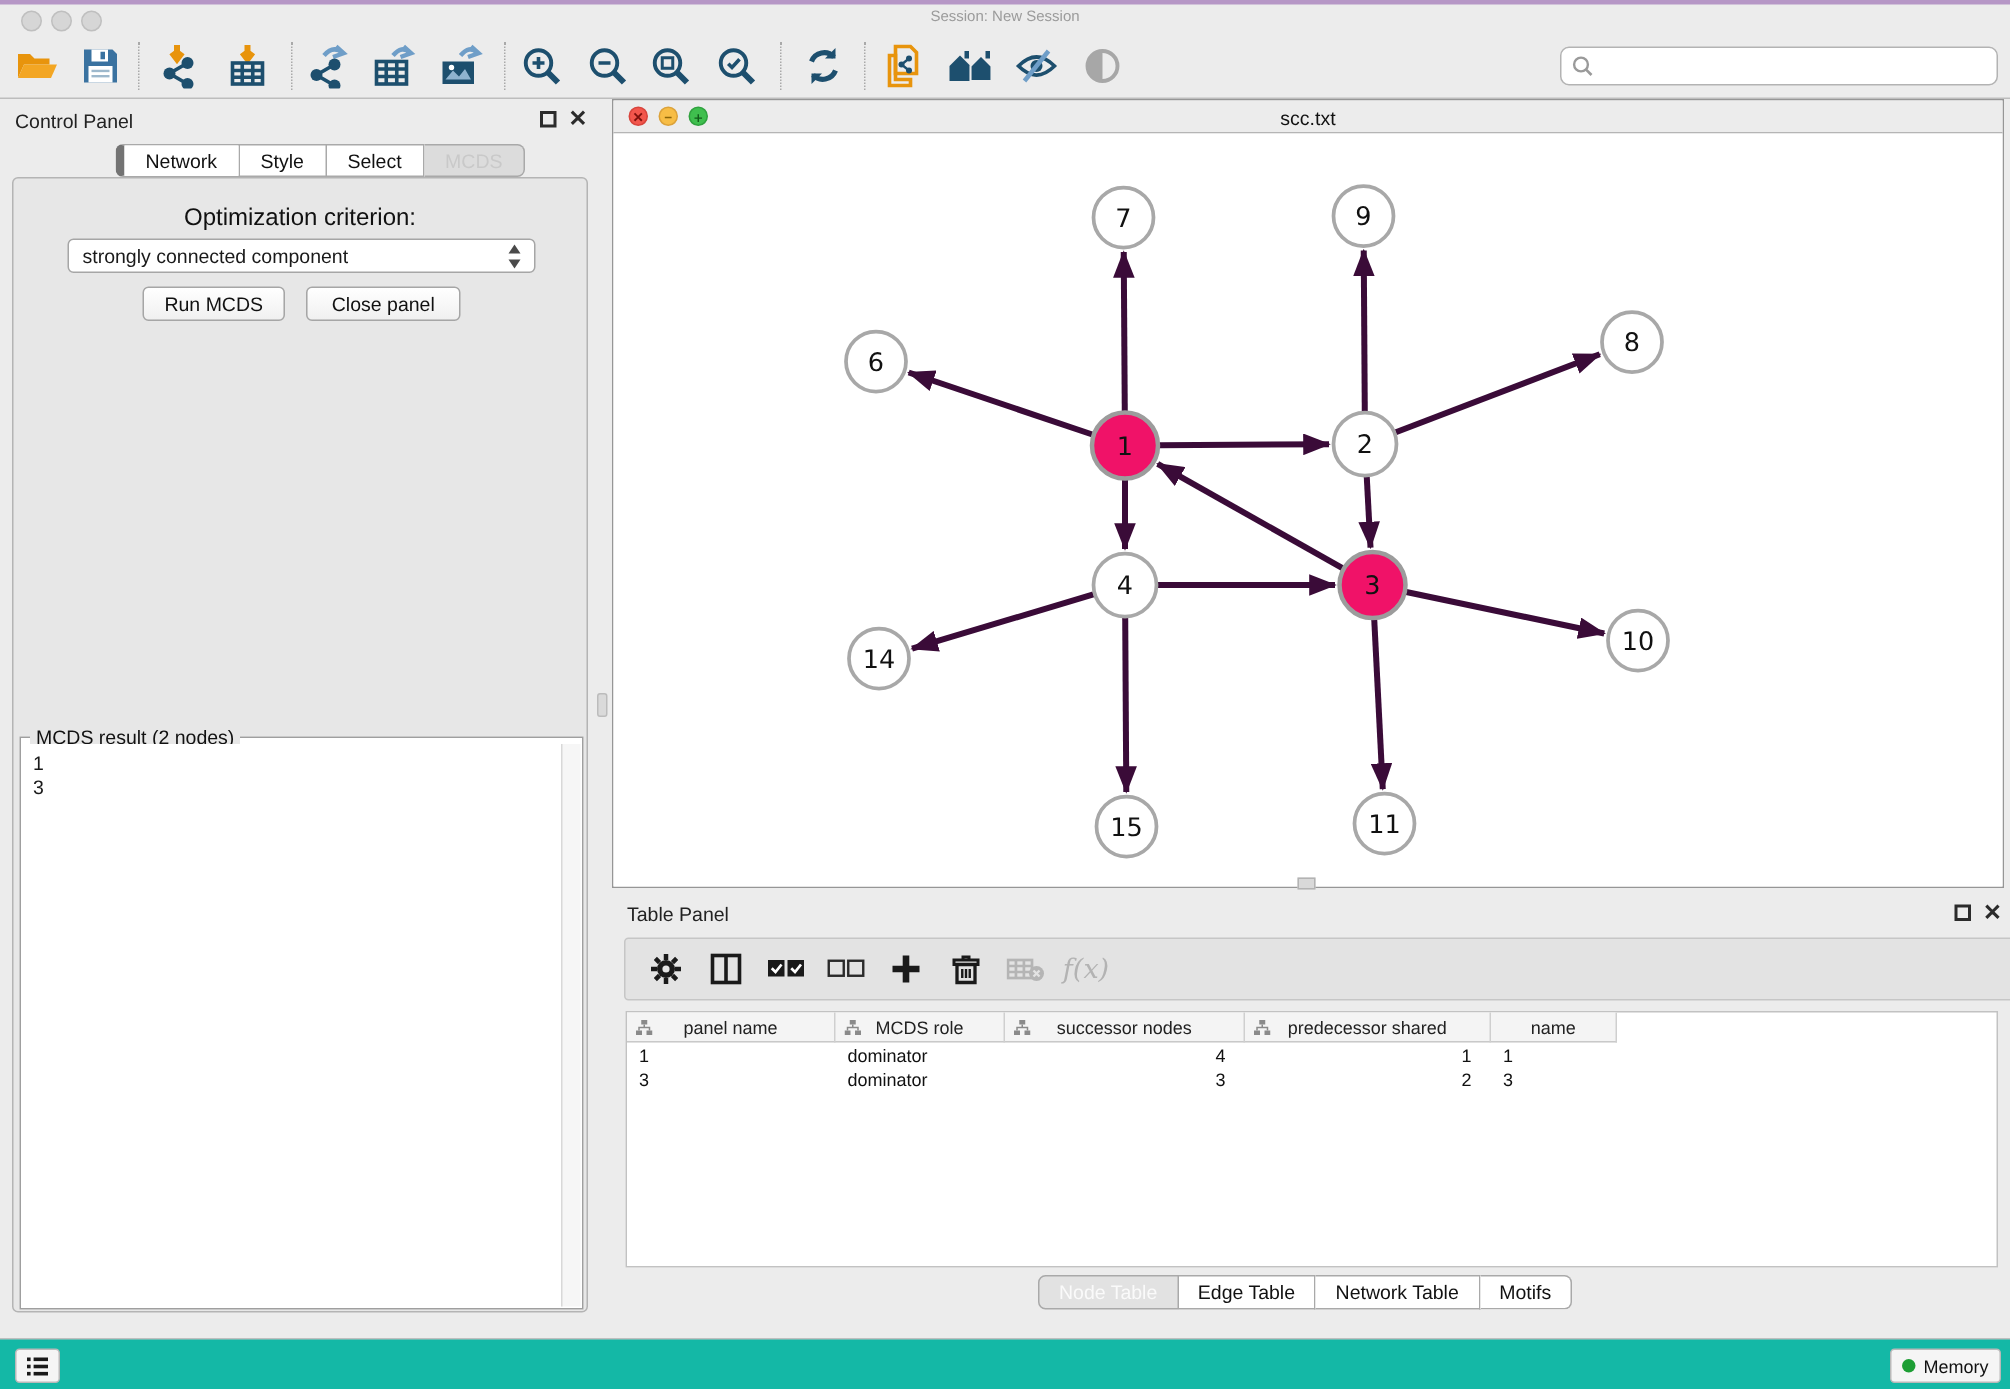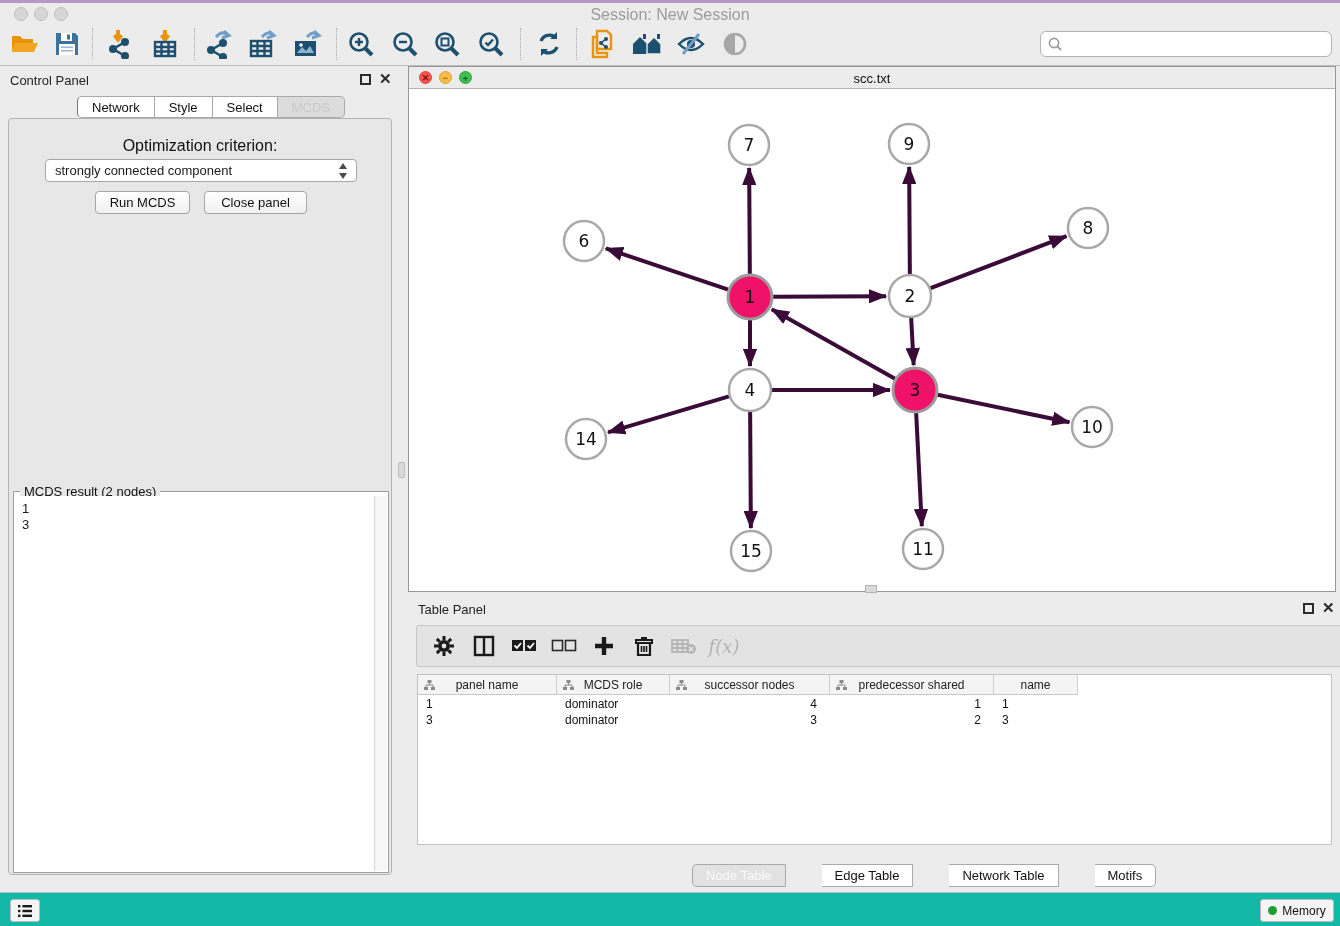--- a/index.html
+++ b/index.html
@@ -4,37 +4,37 @@
 <style>
   * { margin:0; padding:0; box-sizing:border-box; }
   html,body { width:1340px; height:926px; overflow:hidden; }
   body { font-family:"Liberation Sans", sans-serif; background:#ececec; position:relative; color:#1a1a1a; }
 
   
   .purple-strip { position:absolute; left:0; top:0; width:1340px; height:3px; background:#b697c6; }
   .titlebar { position:absolute; left:0; top:3px; width:1340px; height:19px; }
   .traffic { position:absolute; top:4px; width:14px; height:14px; border-radius:50%; }
   .t-gray { background:#d6d6d6; border:1px solid #bfbfbf; }
-  .app-title { position:absolute; left:0; right:0; top:3px; text-align:center; font-size:16px; color:#9b9b9b; }
+  .app-title { position:absolute; left:0; right:0; top:3px; text-align:center; font-size:10px; color:#9b9b9b; }
 
   
   .toolbar { position:absolute; left:0; top:22px; width:1340px; height:44px; background:#ececec; border-bottom:1px solid #bdbdbd; }
   .tbtn { position:absolute; top:5px; width:38px; height:34px; display:flex; align-items:center; justify-content:center; }
   .tsep { position:absolute; top:6px; width:0; height:32px; border-left:1px dotted #a9a9a9; }
   .searchbox { position:absolute; left:1040px; top:9px; width:292px; height:26px; background:#ffffff; border:1px solid #b3b3b3; border-radius:6px; display:flex; align-items:center; padding-left:6px; }
   .searchbox input { border:none; outline:none; flex:1; font-size:13px; font-family:"Liberation Sans",sans-serif; background:transparent; }
 
   
   .cpanel { position:absolute; left:0; top:66px; width:397px; height:826px; background:#ececec; }
   .panel-title { position:absolute; left:10px; top:7px; font-size:13px; color:#222; }
   .float-ico { position:absolute; top:8px; width:11px; height:11px; border:2px solid #2b2b2b; background:transparent; }
   .close-ico { position:absolute; top:4px; font-size:15px; font-weight:bold; color:#2b2b2b; }
   .cp-tabs { position:absolute; left:77px; top:30px; height:22px; display:flex; }
   .tab { height:22px; border:1px solid #a9a9a9; border-left:none; background:#ffffff; font-size:13px; display:flex; align-items:center; justify-content:center; padding:0 14px; color:#111; }
-  .tab.first { border-left:1px solid #737373; border-radius:5px 0 0 5px; }
+  .tab.first { border-left:6px solid #737373; border-radius:5px 0 0 5px; }
   .tab.last { border-radius:0 5px 5px 0; }
   .tab.disabled-active { background:#dcdcdc; color:#c9c9c9; }
   .cp-body { position:absolute; left:8px; top:52px; width:384px; height:757px; background:#e7e7e7; border:1px solid #b4b4b4; border-radius:4px; }
   .opt-label { position:absolute; left:0; right:0; top:18px; text-align:center; font-size:16px; color:#111; }
   .dropdown { position:absolute; left:36px; top:40px; width:312px; height:23px; background:#ffffff; border:1px solid #a6a6a6; border-radius:4px; font-size:13px; display:flex; align-items:center; padding-left:9px; }
   .dd-stepper { position:absolute; right:7px; top:3px; width:11px; height:16px; }
   .dd-stepper:before { content:""; position:absolute; left:1px; top:0; border-left:4.5px solid transparent; border-right:4.5px solid transparent; border-bottom:6px solid #4a4a4a; }
   .dd-stepper:after { content:""; position:absolute; left:1px; bottom:0; border-left:4.5px solid transparent; border-right:4.5px solid transparent; border-top:6px solid #4a4a4a; }
   .cbtn { position:absolute; top:72px; height:23px; background:linear-gradient(#ffffff,#f0f0f0); border:1px solid #a6a6a6; border-radius:4px; font-size:13px; display:flex; align-items:center; justify-content:center; color:#111; }
   .result-fieldset { position:absolute; left:4px; top:372px; width:376px; height:382px; border:1px solid #9f9f9f; background:#ffffff; }
@@ -61,21 +61,21 @@
   .tp-ico { width:26px; height:26px; display:flex; align-items:center; justify-content:center; }
   .fx { font-family:"DejaVu Serif", serif; font-style:italic; font-size:18px; color:#b3b3b3; }
   .tablebox { position:absolute; left:9px; top:79px; width:915px; height:171px; background:#ffffff; border:1px solid #c2c2c2; }
   .thead { position:absolute; left:0; top:0; height:20px; display:flex; background:#f4f4f4; border-bottom:1px solid #c9c9c9; }
   .th { position:relative; height:20px; border-right:1px solid #cfcfcf; font-size:12px; color:#222; display:flex; align-items:center; justify-content:center; }
   .th .hier { position:absolute; left:6px; top:5px; }
   .trow { position:absolute; left:0; display:flex; height:16px; font-size:12px; color:#111; }
   .td { height:16px; line-height:16px; }
   .td.l { padding-left:8px; text-align:left; }
   .td.r { padding-right:13px; text-align:right; }
-  .tp-tabs { position:absolute; top:269px; height:23px; display:flex;gap:36px; }
+  .tp-tabs { position:absolute; top:255px; height:23px; display:flex; }
   .tp-tab { height:23px; border:1px solid #a9a9a9; border-left:none; background:#ffffff; font-size:13px; display:flex; align-items:center; justify-content:center; padding:0 13px; color:#111; }
   .tp-tab.first { border-left:1px solid #a9a9a9; border-radius:5px 0 0 5px; }
   .tp-tab.last { border-radius:0 5px 5px 0; }
   .tp-tab.sel { background:#e2e2e2; color:#fafafa; }
 
   
   .statusbar { position:absolute; left:0; top:892px; width:1340px; height:34px; background:#14b8a6; border-top:1px solid #bfbfbf; }
   .sb-btn { position:absolute; top:6px; height:23px; background:#f5f5f5; border:1px solid #b9b9b9; border-radius:3px; display:flex; align-items:center; justify-content:center; gap:5px; font-size:12px; color:#111; }
   .memdot { width:9px; height:9px; border-radius:50%; background:#1d9e34; }
 </style>

